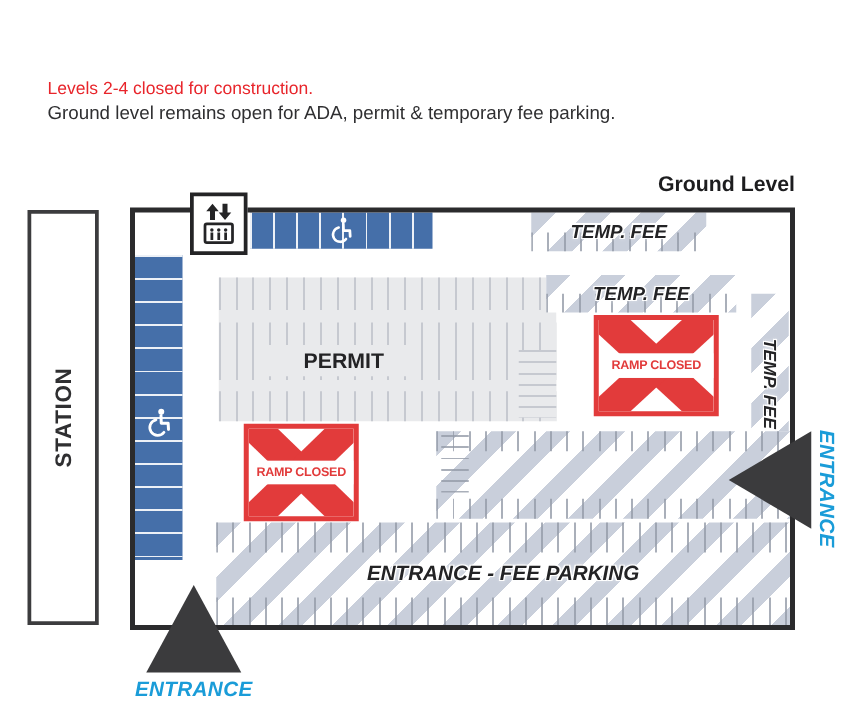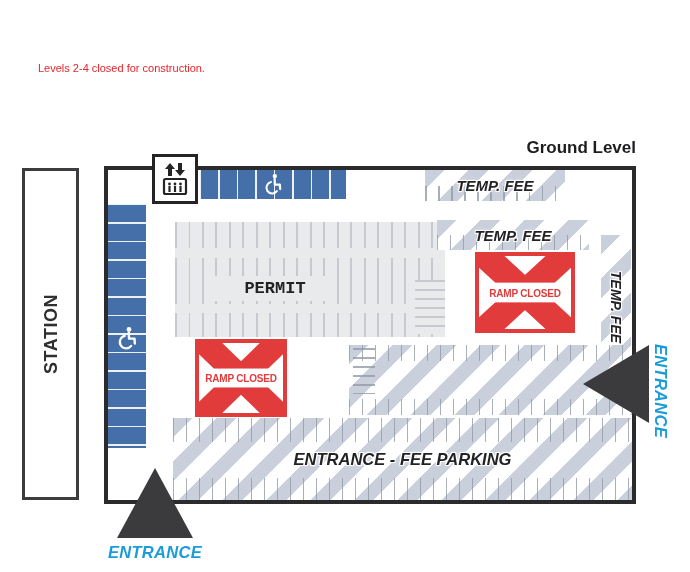--- a/index.html
+++ b/index.html
@@ -1,20 +1,20 @@
 <!DOCTYPE html>
 <html><head>
 <meta charset="utf-8">
 <style>
   * { margin:0; padding:0; box-sizing:border-box; }
   body { background:#fff; font-family:"Liberation Sans", sans-serif; }
   .page { position:relative; width:690px; height:572px; background:#fff; overflow:hidden; }
 
   .title { position:absolute; left:38px; top:8px; font-size:27px; font-weight:bold; color:#3b3b3d; letter-spacing:-0.3px; }
-  .notice1 { position:absolute; left:38px; top:62px; font-size:11px; color:#E8252B; }
+  .notice1 { position:absolute; left:38px; top:62px; font-size:14px; color:#E8252B; }
   .notice2 { position:absolute; left:38px; top:82px; font-size:15px; color:#2f2f31; }
   .ground-level { position:absolute; left:436px; top:138px; width:200px; text-align:right; font-size:17px; font-weight:bold; color:#1d1d1f; }
 
   .station-box { position:absolute; left:22px; top:168px; width:57px; height:332px; background:#fff; border:3px solid #3c3c3e; }
   .station-label { position:absolute; left:50%; top:50%; transform:translate(-50%,-50%) rotate(-90deg); white-space:nowrap; font-size:18px; font-weight:bold; color:#2f2f31; letter-spacing:0.5px; }
 
   .map { position:absolute; left:104px; top:166px; width:532px; height:338px; background:#fff; }
   .map-frame { position:absolute; inset:0; border:4px solid #2b2b2d; z-index:5; pointer-events:none; }
 
   .hatch { background-color:#fff; background-image:repeating-linear-gradient(135deg, #C9CFDB 0 14px, transparent 14px 31px); }
@@ -34,21 +34,21 @@
   .wc { position:absolute; }
 
   .permit { position:absolute; left:71px; top:56px; width:270px; height:115px; background:#E9EAEC; z-index:1; }
   .p-row { position:absolute; left:0; width:100%; background-image:repeating-linear-gradient(90deg, #c6c9d0 0 1.6px, transparent 1.6px 13.5px); }
   .pt1 { top:0; height:26px; }
   .pt2 { top:36px; height:46px; }
   .pt3 { bottom:0; height:24px; }
   .p-hticks { position:absolute; left:240px; top:58px; width:30px; height:54px; background-color:#E9EAEC;
     background-image:repeating-linear-gradient(180deg, #c6c9d0 0 1.6px, transparent 1.6px 9px); }
   .permit-label { position:absolute; left:40px; top:54px; width:120px; height:25px; line-height:25px; text-align:center;
-    background:#E9EAEC; font-size:17px; font-weight:bold; color:#232325;font-family:Liberation Mono, monospace; }
+    background:#E9EAEC; font-size:17px; font-weight:bold; color:#232325; }
 
   .band1 { left:321px; top:4px; width:140px; height:31px; }
   .band2 { left:333px; top:54px; width:152px; height:30px; }
   .half-ticks { position:absolute; left:0; bottom:0; width:100%; height:15px; }
   .right-strip { left:497px; top:69px; width:30px; height:145px; display:flex; align-items:center; justify-content:center; }
   .v-label { writing-mode:vertical-rl; font-size:14px; font-style:italic; font-weight:bold; color:#232325; white-space:nowrap;
     text-shadow:-1px -1px 0 #fff,1px -1px 0 #fff,-1px 1px 0 #fff,1px 1px 0 #fff,0 0 4px #fff; }
   .mid-band { left:245px; top:179px; width:283px; height:70px; }
   .mb-hticks { position:absolute; left:4px; top:3px; width:22px; height:46px; }
   .bottom-band { left:69px; top:252px; width:459px; height:82px; }
@@ -74,20 +74,21 @@
     font-size:16.5px; font-style:italic; font-weight:bold; color:#1A9CD8; letter-spacing:0.3px; }
   .entrance-right { position:absolute; left:651px; top:344px; height:96px; display:flex; align-items:center;
     writing-mode:vertical-rl; font-size:16.5px; font-style:italic; font-weight:bold; color:#1A9CD8; letter-spacing:0.3px; }
 </style>
 </head>
 <body>
 
 <div class="page">
 
   <div class="notice1">Levels 2-4 closed for construction.</div>
+  <div class="notice2">Ground level remains open for ADA, permit &amp; temporary fee parking.</div>
   <div class="ground-level">Ground Level</div>
 
   <div class="station-box">
     <span class="station-label">STATION</span>
   </div>
 
   <div class="map">
 
     <div class="blue-strip top-blue">
       <span class="wc" style="left:62px;top:3px;">

